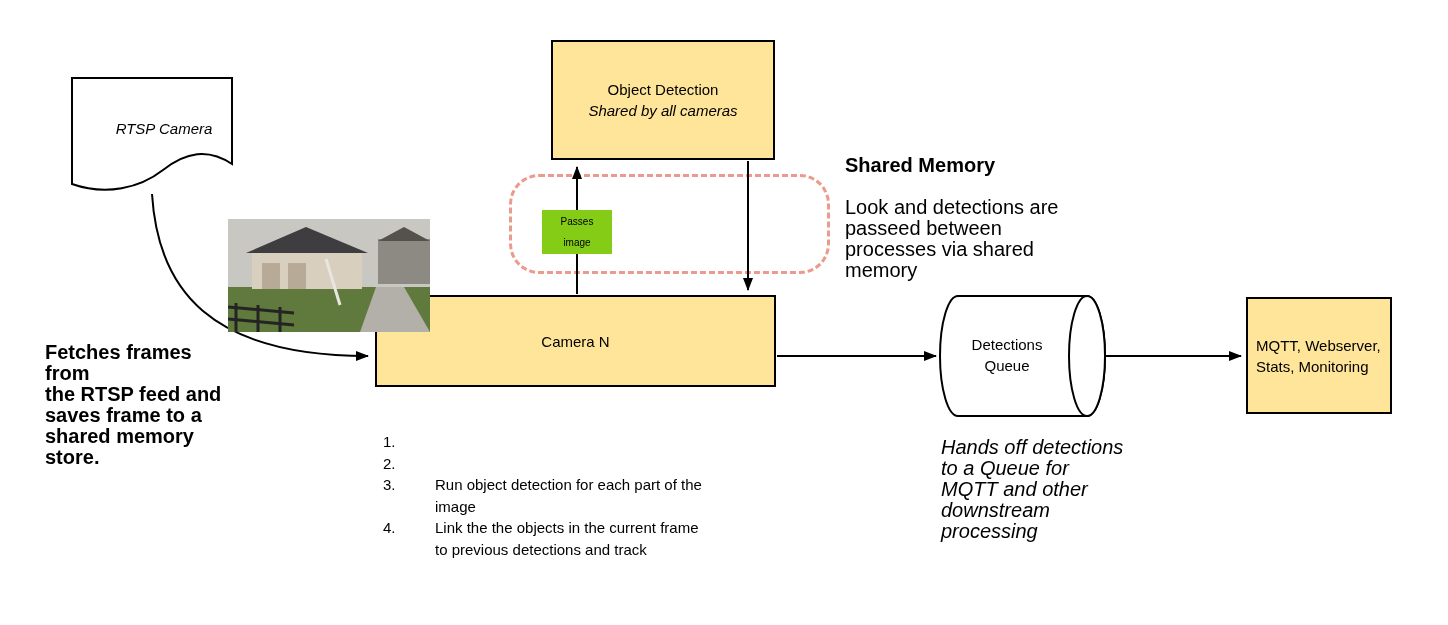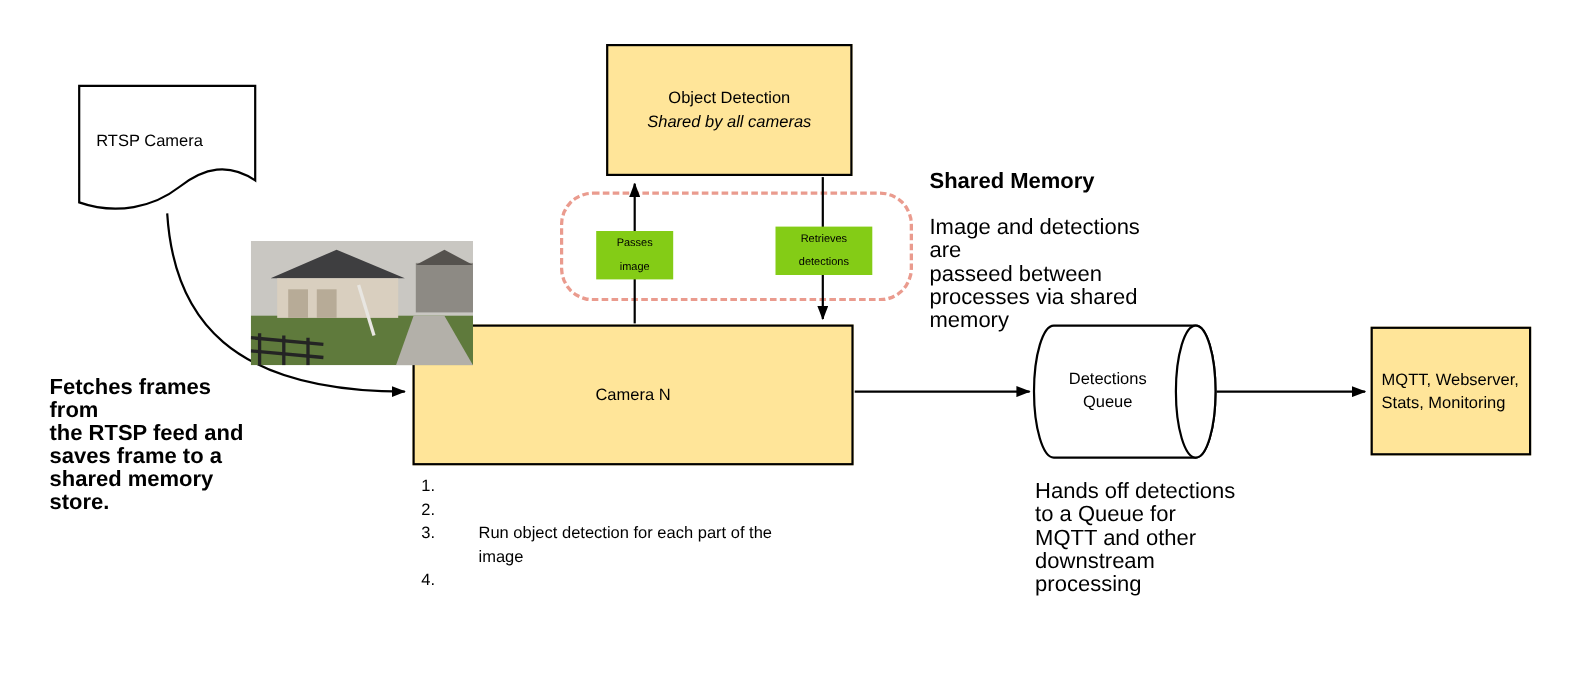--- a/index.html
+++ b/index.html
@@ -53,47 +53,45 @@
 
     <line class="arrow-line" marker-end="url(#arrow)" x1="577" y1="294" x2="577" y2="167"></line>
 
     <line class="arrow-line" marker-end="url(#arrow)" x1="748" y1="161" x2="748" y2="290"></line>
 
     <line class="arrow-line" marker-end="url(#arrow)" x1="777" y1="356" x2="936" y2="356"></line>
 
     <line class="arrow-line" marker-end="url(#arrow)" x1="1106" y1="356" x2="1241" y2="356"></line>
   </svg>
 
-  <div class="shape-label" style="left:56px; top:118px; width:160px;">RTSP Camera</div>
+  <div class="shape-label" style="left:84px; top:118px; width:160px;font-style:italic;">RTSP Camera</div>
 
   <div class="note" style="left:45px; top:342px; width:185px;font-weight:bold;">Fetches frames from
 the RTSP feed and
 saves frame to a
 shared memory
 store.</div>
 
   <div class="ybox" style="left:551px; top:40px; width:224px; height:120px;">
     <div>Object Detection</div>
     <div class="italic">Shared by all cameras</div>
   </div>
 
   <div class="edge-label" style="left:542px; top:210px; width:70px;">Passes
 image</div>
-  <div class="edge-label" style="left:705px; top:206px; width:88px;">Retrieves
-detections</div>
 
   <div class="note" style="left:845px; top:134px; width:215px;">
     <div class="title">Shared Memory</div>
-    <div>Image and detections are
+    <div>Look and detections are
 passeed between
 processes via shared
 memory</div>
   </div>
 
-  <div class="ybox" style="left:375px; top:295px; width:401px; height:128px;">
+  <div class="ybox" style="left:375px; top:295px; width:401px; height:92px;">
     <div>Camera N</div>
   </div>
 
   <svg class="abs" style="left:228px; top:219px;" width="202" height="113" viewBox="0 0 202 113">
     <rect x="0" y="0" width="202" height="113" fill="#c9c7c2"></rect>
     <rect x="150" y="20" width="52" height="45" fill="#8d8a84"></rect>
     <polygon points="150,22 176,8 202,22" fill="#55524e"></polygon>
     <rect x="0" y="68" width="202" height="45" fill="#5f7a3c"></rect>
     <polygon points="148,68 176,68 202,113 132,113" fill="#b3b0a9"></polygon>
     <polygon points="18,34 78,8 140,34" fill="#3e3e40"></polygon>
@@ -117,27 +115,29 @@
     <li>
       <span class="num">2.</span>
     </li>
     <li>
       <span class="num">3.</span>
       <span class="txt">Run object detection for each part of the
 image</span>
     </li>
     <li>
       <span class="num">4.</span>
+      <span class="txt">Link the the objects in the current frame
+to previous detections and track</span>
     </li>
   </ol>
 
   <div class="shape-label" style="left:952px; top:334px; width:110px;">Detections
 Queue</div>
 
-  <div class="note" style="left:941px; top:437px; width:185px;">Hands off detections
+  <div class="note" style="left:941px; top:437px; width:185px;font-style:italic;">Hands off detections
 to a Queue for
 MQTT and other
 downstream
 processing</div>
 
   <div class="ybox" style="left:1246px; top:297px; width:146px; height:117px; align-items:flex-start; text-align:left; padding-left:8px; white-space:pre-line;">
     <div style="white-space:pre-line;">MQTT, Webserver,
 Stats, Monitoring</div>
   </div>
 

